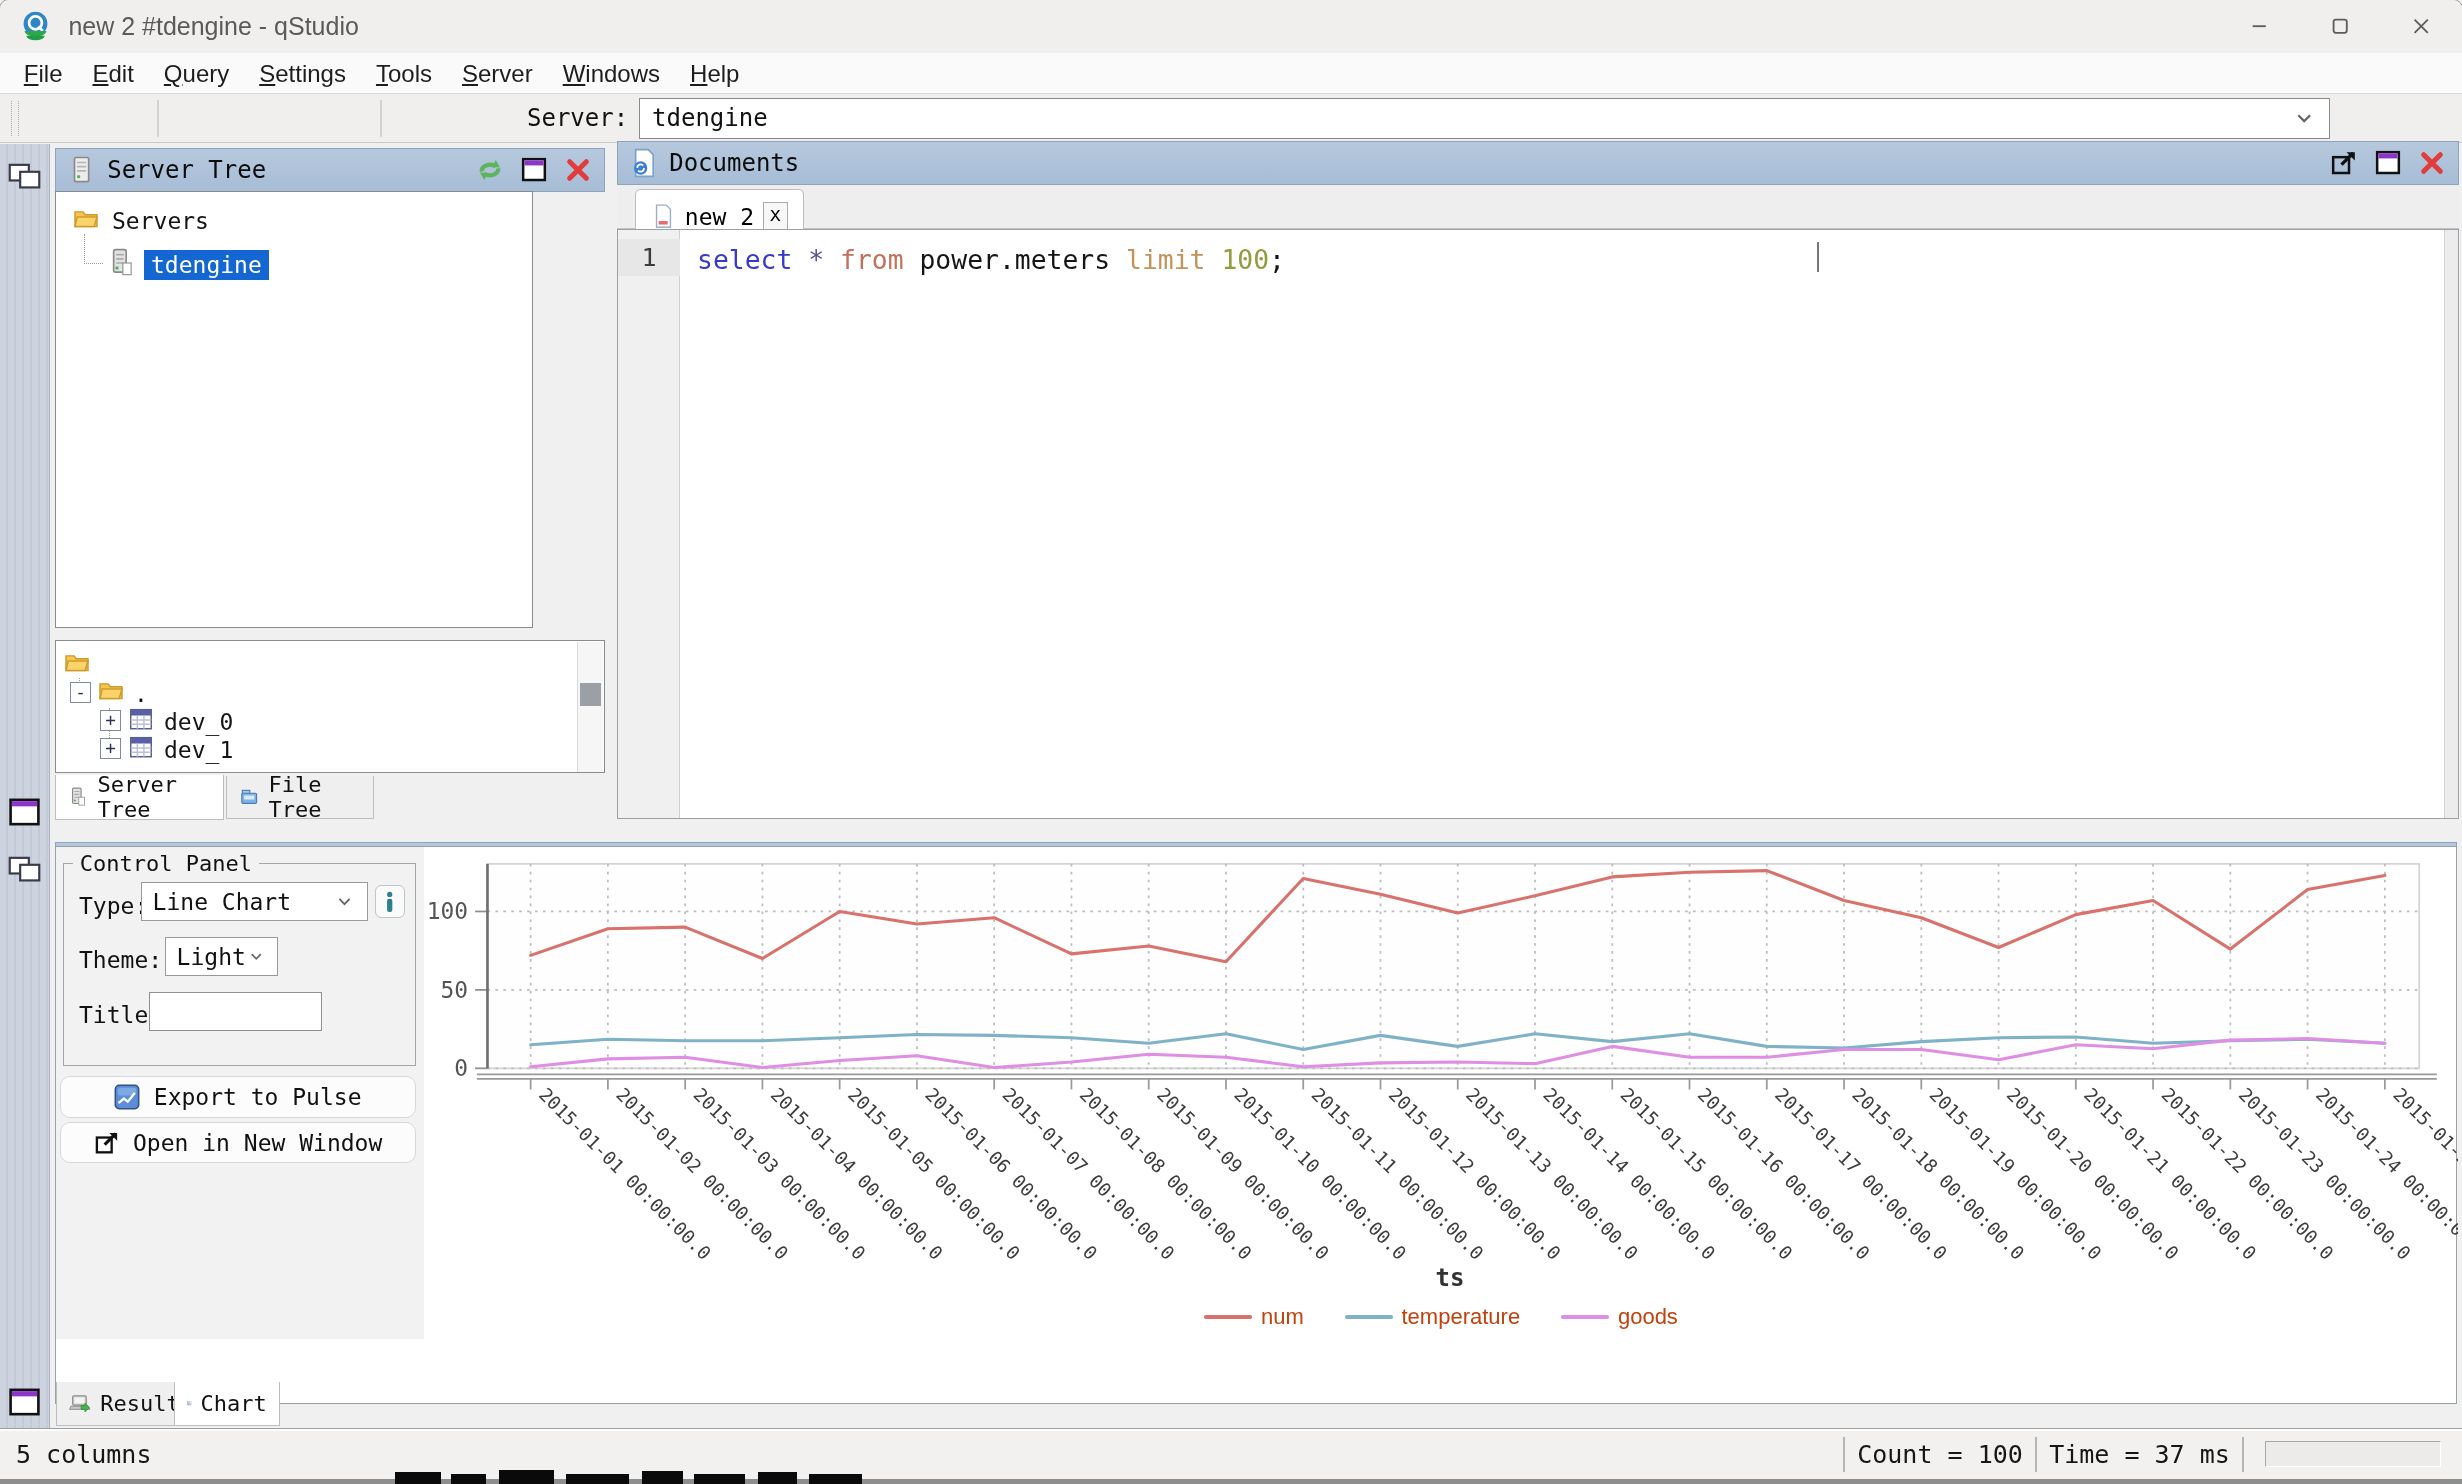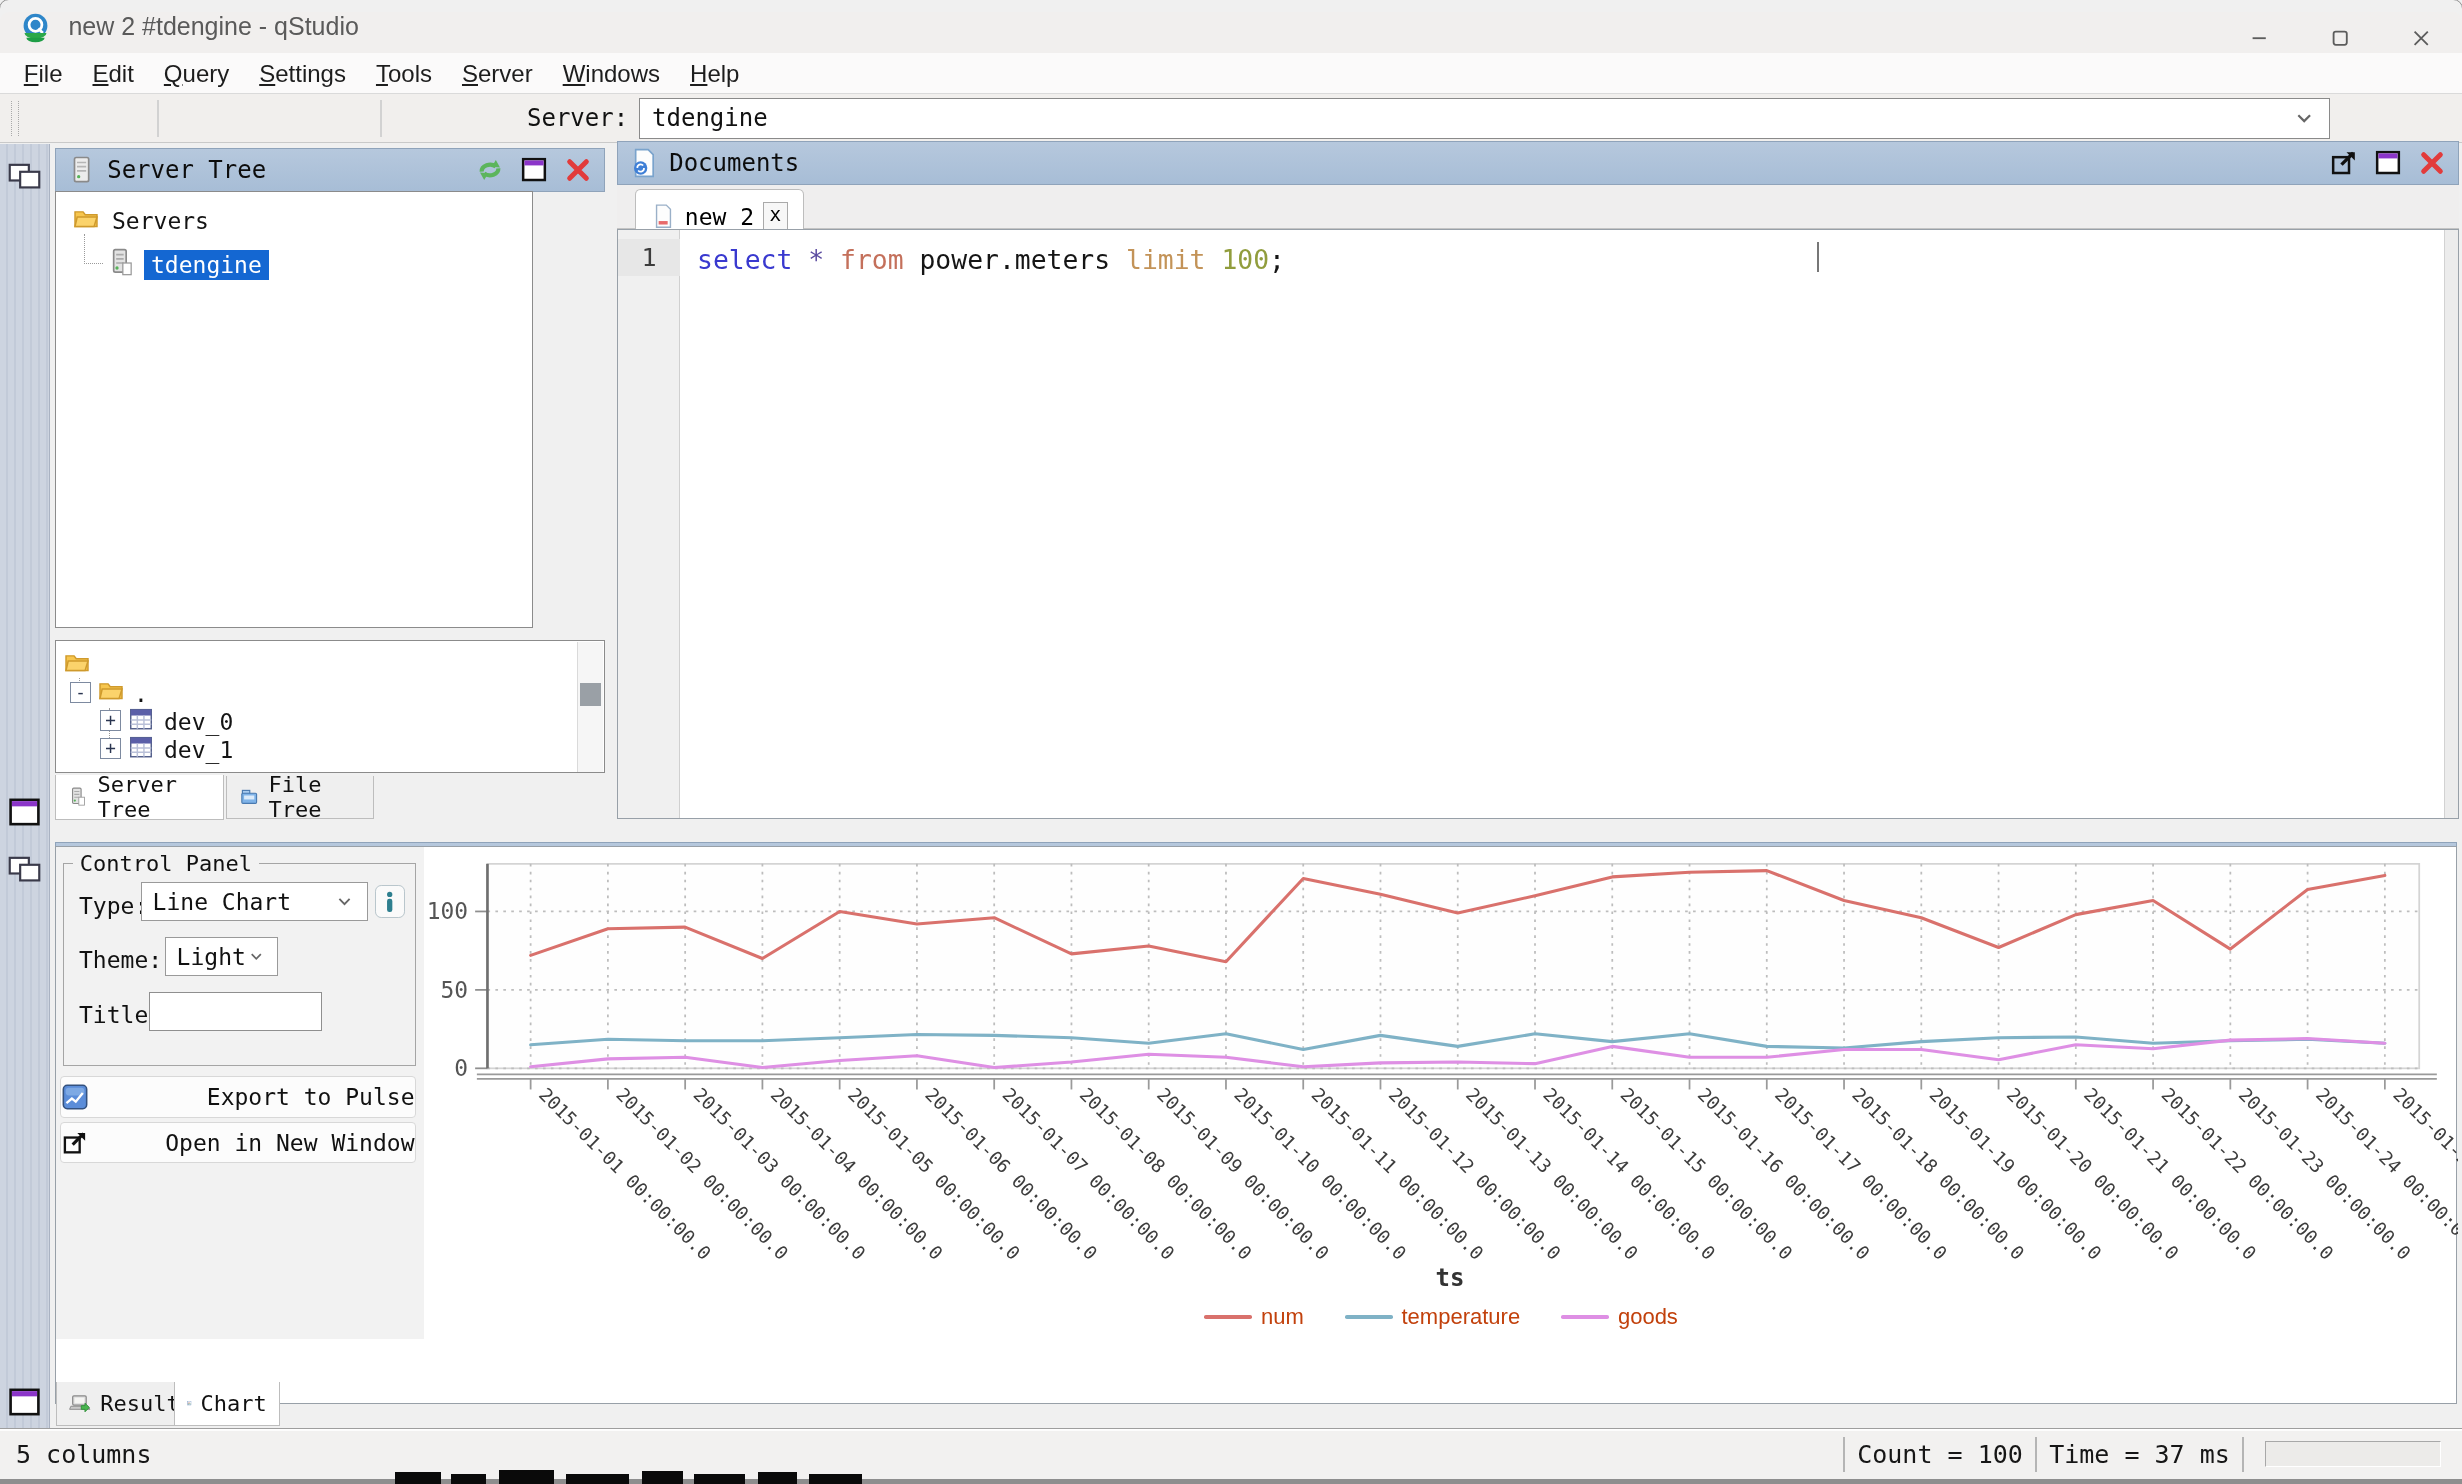--- a/index.html
+++ b/index.html
@@ -8,21 +8,21 @@
   }
   *{box-sizing:border-box;margin:0;padding:0}
   html,body{width:2462px;height:1484px;overflow:hidden}
   body{background:#f0f0f0;font-family:var(--sans);position:relative}
   .abs{position:absolute}
   .screen{position:absolute;left:0;top:0;width:2462px;height:1484px;background:#f0f0f0;outline:0.9px solid #909090;border-radius:8.8px 8.8px 0 0}
   .icon{display:inline-block;line-height:0}
   .icon svg{width:100%;height:100%;display:block}
 
   
-  .titlebar{left:0;top:12px;width:2462px;height:53px;background:#f1efee;border-radius:8.8px 8.8px 0 0;display:flex;}
+  .titlebar{left:0;top:0;width:2462px;height:53px;background:#f1efee;border-radius:8.8px 8.8px 0 0;display:flex;align-items:center}
   .titlebar .logo{width:33px;height:33px;margin-left:19.4px}
   .titlebar .title{font:25px var(--sans);color:#5a5a5a;margin-left:16px}
   .wctrl{width:81px;height:53px;display:flex;align-items:center;justify-content:center}
   .wctrls{margin-left:auto;display:flex}
 
   
   .menubar{left:0;top:53px;width:2462px;height:41px;background:#fbfafa;border-bottom:0.9px solid #dadada;display:flex;align-items:center;padding-left:8.8px}
   .menu-item{font:24px var(--sans);color:#1d1d1d;padding:0 15px;height:41px;line-height:41px}
   .menu-item u{text-decoration:underline}
 
@@ -69,21 +69,21 @@
   
   .ctrlcol{position:absolute;background:#f2f2f2}
   fieldset.cpanel{position:absolute;border:0.9px solid #a5a5a5;background:transparent}
   fieldset.cpanel legend{font:22px var(--mono);color:#111;margin-left:8.8px;padding:0 7px}
   .flabel{position:absolute;font:23px var(--mono);color:#111}
   .fselect{position:absolute;background:#fff;border:0.9px solid #9a9a9a;display:flex;align-items:center;padding:0 10.6px;font:23px var(--mono);color:#111}
   .fselect .icon{width:23px;height:23px;margin-left:auto}
   .ftext{position:absolute;background:#fff;border:0.9px solid #8f8f8f}
   .infoi{position:absolute;width:30px;height:33px;background:#fafafa;border:0.9px solid #b9c6cc;border-radius:6.2px;display:flex;align-items:center;justify-content:center}
   .infoi .icon{width:19.4px;height:23px}
-  .cbtn{position:absolute;background:#fcfcfc;border:0.9px solid #d8d8d8;border-radius:4px;display:flex;align-items:center;justify-content:space-between;gap:12.3px;font:23px var(--mono);color:#111}
+  .cbtn{position:absolute;background:#fcfcfc;border:0.9px solid #d8d8d8;border-radius:10px;display:flex;align-items:center;justify-content:center;gap:12.3px;font:23px var(--mono);color:#111}
   .cbtn .icon{width:28px;height:28px}
 
   
   .ts-label{position:absolute;font:24px var(--mono);font-weight:bold;color:#333;text-align:center}
   .legend{position:absolute;display:flex;justify-content:center;align-items:center;gap:41px}
   .legend-item{display:flex;align-items:center;gap:8.8px;font:22px var(--sans);color:#c2410c}
   .legend-swatch{width:48px;height:3.5px;border-radius:1.8px}
 
   
   .statusbar{left:0;top:1428px;width:2462px;height:51px;background:#f2f1f0;border-top:1.8px solid #9e9e9e;box-shadow:inset 0 1.8px 0 #ffffff;display:flex;align-items:center}

